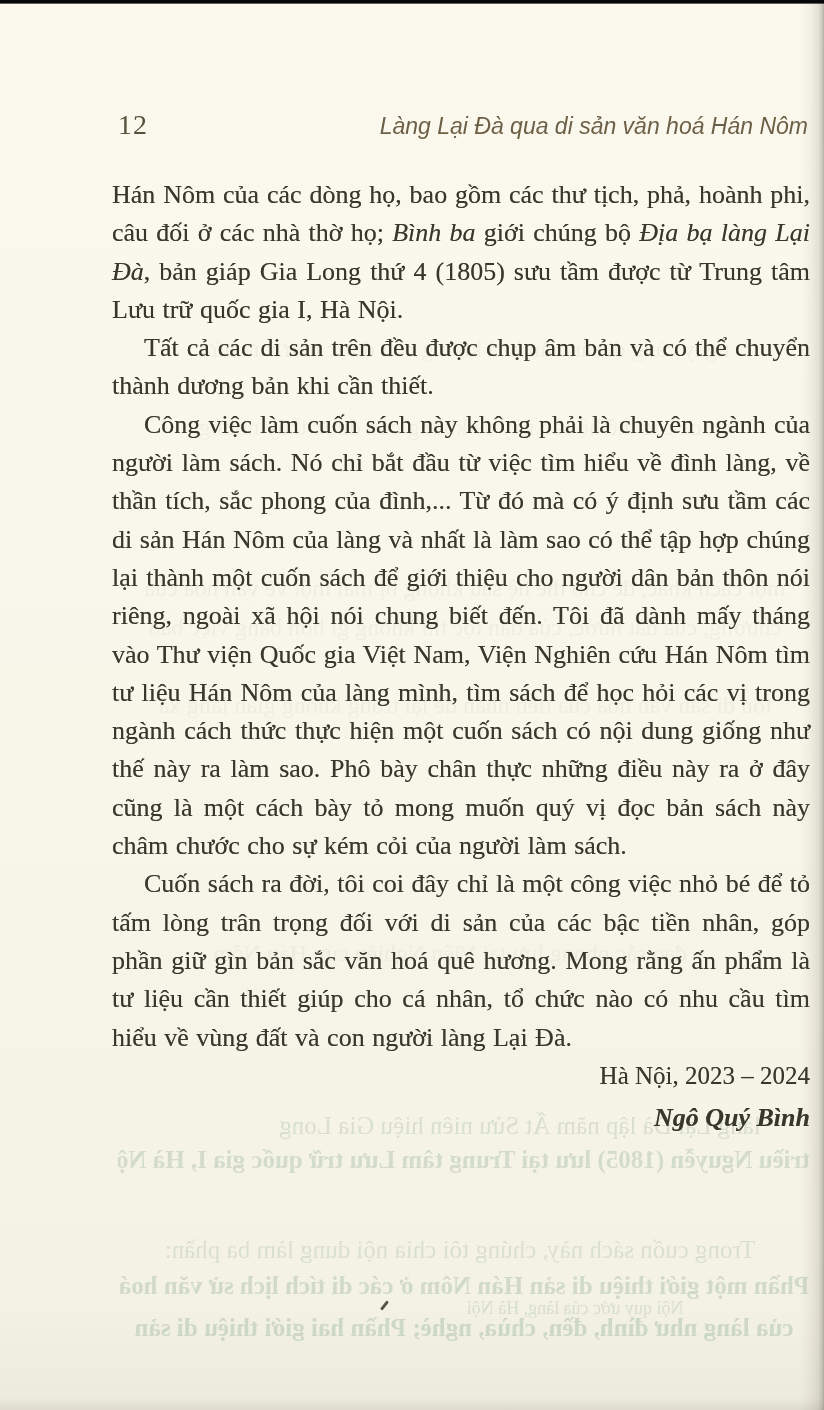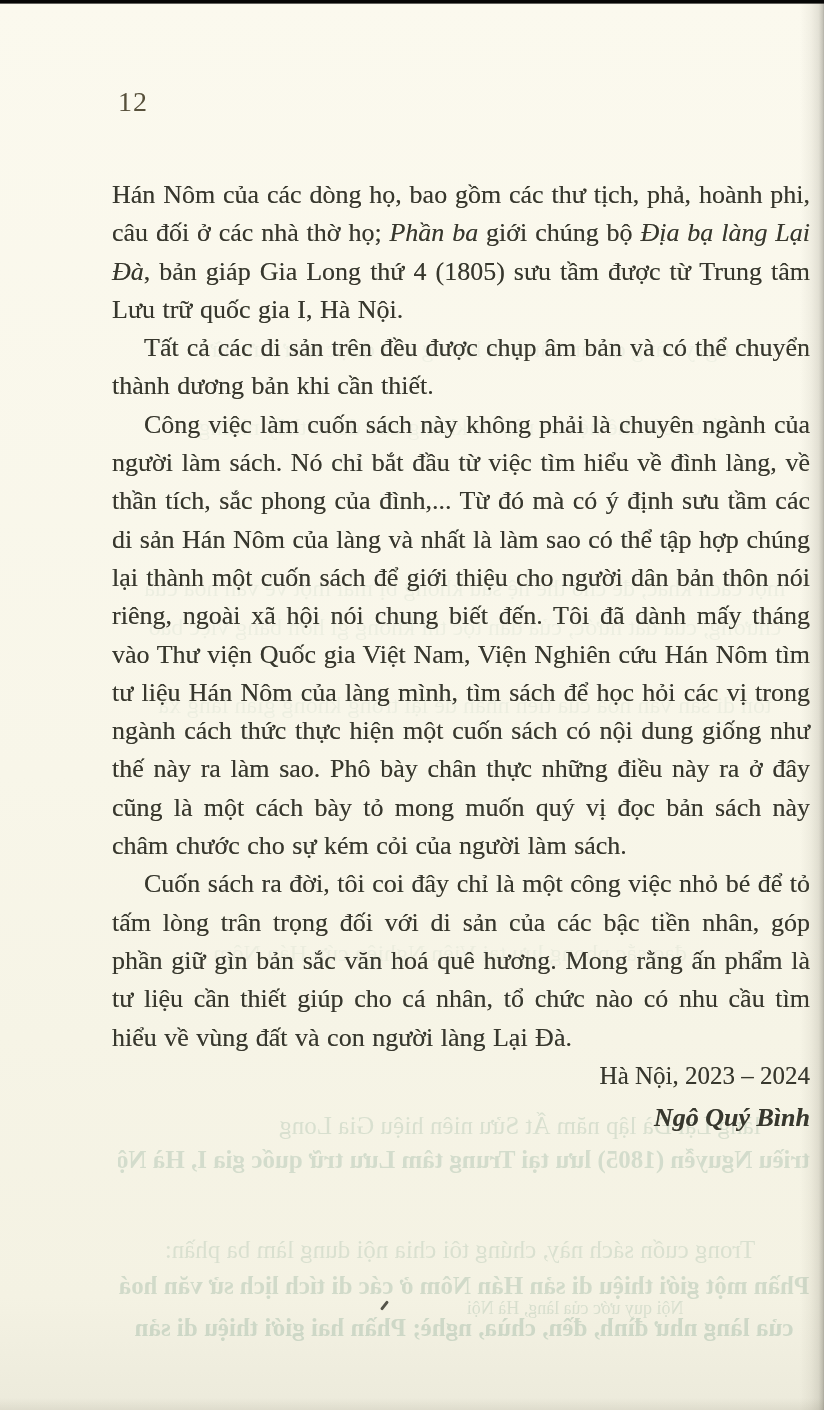--- a/index.html
+++ b/index.html
@@ -30,21 +30,21 @@
   .edge-bottom {
     position: absolute; left: 0; right: 0; bottom: 0; height: 12px;
     background: linear-gradient(to bottom, rgba(100,95,75,0) 0%, rgba(100,95,75,0.10) 100%);
     z-index: 5;
   }
   .runhead {
     position: absolute; top: 86px; left: 118px; right: 16px;
     display: flex; justify-content: space-between; align-items: baseline;
   }
   .pagenum {
-    font-size: 28px; color: #57503b; letter-spacing: 1px;
+    font-size: 28px; color: #57503b; letter-spacing: 1px; margin-top: 23px;
   }
   .runtitle {
     font-family: "Liberation Sans", sans-serif;
     font-style: italic; font-size: 23px; color: #6d5e46;
   }
   .bodytext {
     position: absolute; top: 176px; left: 112px; width: 698px;
     font-size: 26px; line-height: 38.3px; color: #37372d;
     text-align: justify; word-spacing: 1px;
     text-shadow: 0 0 0.5px rgba(55,55,45,0.55);
@@ -92,24 +92,25 @@
       <div class="ghost" style="top: 1112px; left: 240px; width: 560px; font-size: 25px; opacity: 0.28;">làng Lại Đà lập năm Ất Sửu niên hiệu Gia Long</div>
       <div class="ghost" style="top: 1146px; left: 118px; width: 692px; font-size: 25px; opacity: 0.32; font-weight: bold;">triều Nguyễn (1805) lưu tại Trung tâm Lưu trữ quốc gia I, Hà Nội.</div>
       <div class="ghost" style="top: 1236px; left: 130px; width: 660px; font-size: 25px; opacity: 0.26;">Trong cuốn sách này, chúng tôi chia nội dung làm ba phần:</div>
       <div class="ghost" style="top: 1272px; left: 118px; width: 692px; font-size: 25px; opacity: 0.34; font-weight: bold;">Phần một giới thiệu di sản Hán Nôm ở các di tích lịch sử văn hoá</div>
       <div class="ghost" style="top: 1298px; left: 430px; width: 290px; font-size: 18px; opacity: 0.28;">Nội quy ước của làng, Hà Nội</div>
       <div class="ghost" style="top: 1314px; left: 118px; width: 692px; font-size: 25px; opacity: 0.36; font-weight: bold;">của làng như đình, đền, chùa, nghè; Phần hai giới thiệu di sản</div>
     </div>
 
   <div class="runhead">
     <span class="pagenum">12</span>
+    <span class="runtitle">Làng Lại Đà qua di sản văn hoá Hán Nôm</span>
   </div>
 
   <div class="bodytext">
-      <p><span>Hán Nôm của các dòng họ, bao gồm các thư tịch, phả, hoành phi, câu đối ở các nhà thờ họ; </span><span class="it">Phần ba</span><span> giới chúng bộ </span><span class="it">Địa bạ làng Lại Đà</span><span>, bản giáp Gia Long thứ 4 (1805) sưu tầm được từ Trung tâm Lưu trữ quốc gia I, Hà Nội.</span></p>
+      <p><span>Hán Nôm của các dòng họ, bao gồm các thư tịch, phả, hoành phi, câu đối ở các nhà thờ họ; </span><span class="it">Bình ba</span><span> giới chúng bộ </span><span class="it">Địa bạ làng Lại Đà</span><span>, bản giáp Gia Long thứ 4 (1805) sưu tầm được từ Trung tâm Lưu trữ quốc gia I, Hà Nội.</span></p>
       <p class="indent"><span>Tất cả các di sản trên đều được chụp âm bản và có thể chuyển thành dương bản khi cần thiết.</span></p>
       <p class="indent"><span>Công việc làm cuốn sách này không phải là chuyên ngành của người làm sách. Nó chỉ bắt đầu từ việc tìm hiểu về đình làng, về thần tích, sắc phong của đình,... Từ đó mà có ý định sưu tầm các di sản Hán Nôm của làng và nhất là làm sao có thể tập hợp chúng lại thành một cuốn sách để giới thiệu cho người dân bản thôn nói riêng, ngoài xã hội nói chung biết đến. Tôi đã dành mấy tháng vào Thư viện Quốc gia Việt Nam, Viện Nghiên cứu Hán Nôm tìm tư liệu Hán Nôm của làng mình, tìm sách để học hỏi các vị trong ngành cách thức thực hiện một cuốn sách có nội dung giống như thế này ra làm sao. Phô bày chân thực những điều này ra ở đây cũng là một cách bày tỏ mong muốn quý vị đọc bản sách này châm chước cho sự kém cỏi của người làm sách.</span></p>
       <p class="indent"><span>Cuốn sách ra đời, tôi coi đây chỉ là một công việc nhỏ bé để tỏ tấm lòng trân trọng đối với di sản của các bậc tiền nhân, góp phần giữ gìn bản sắc văn hoá quê hương. Mong rằng ấn phẩm là tư liệu cần thiết giúp cho cá nhân, tổ chức nào có nhu cầu tìm hiểu về vùng đất và con người làng Lại Đà.</span></p>
     </div>
 
   <div class="signoff">
     <div class="place">Hà Nội, 2023 – 2024</div>
     <div class="author">Ngô Quý Bình</div>
   </div>
 

